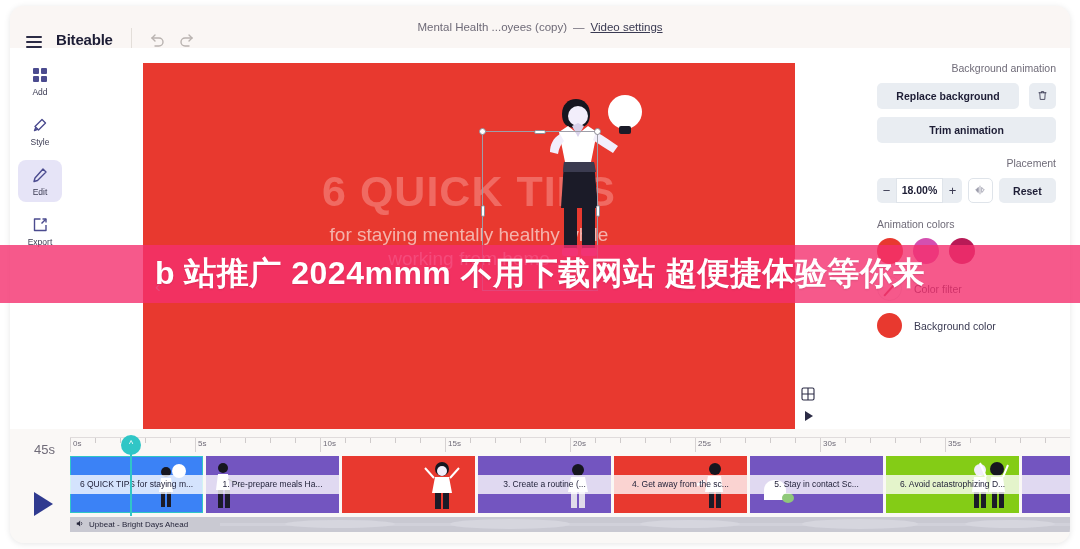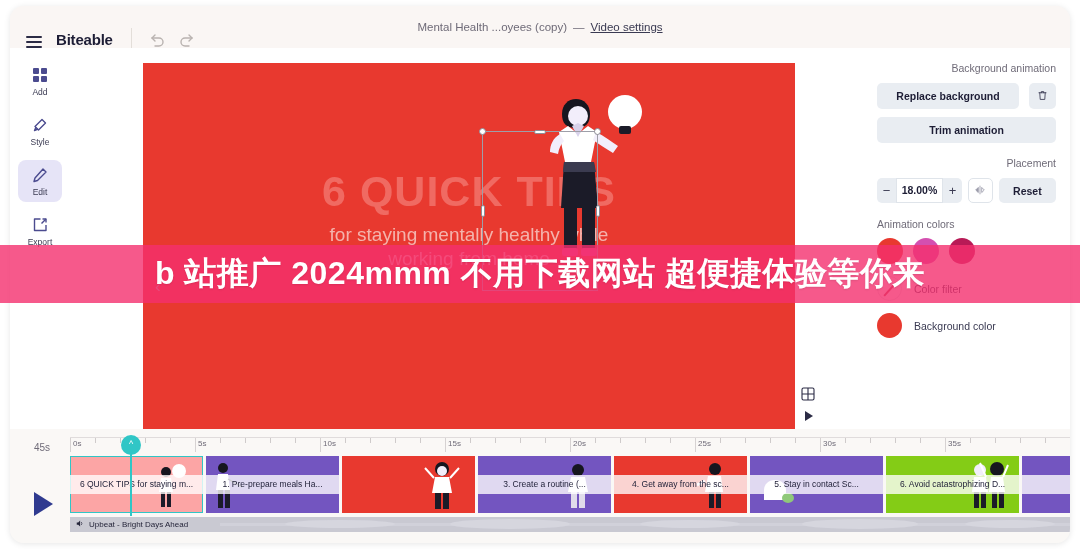--- a/index.html
+++ b/index.html
@@ -217,21 +217,21 @@
   .tick {
     position: absolute; top: 0; width: 1px; height: 5px; background: #cfcbcb;
   }
   .tick-major { height: 14px; background: #d6d2d2; }
   .tick-label {
     position: absolute; top: 1px; font-size: 8px; color: #6f6b78;
     padding-left: 3px;
   }
   .total-time {
     position: absolute; left: 24px; top: 13px;
-    font-size: 10px; color: #6f6b78;
+    font-size: 13px; color: #6f6b78;
   }
   .play-btn {
     position: absolute; left: 24px; top: 63px;
     width: 0; height: 0;
     border-left: 19px solid #2f3a8f;
     border-top: 12px solid transparent;
     border-bottom: 12px solid transparent;
     cursor: pointer;
   }
   .music-note {
@@ -537,21 +537,21 @@
           <div class="tick" style="left:850px"></div>
         <div class="tick tick-major" style="left:875px"></div>
           <div class="tick-label" style="left:875px">35s</div>
         <div class="tick" style="left:900px"></div>
           <div class="tick" style="left:925px"></div>
           <div class="tick" style="left:950px"></div>
           <div class="tick" style="left:975px"></div>
       </div>
 
       <div class="scenes">
-        <div class="scene sel" style="background:#fca5a5">
+        <div class="scene sel" style="background:#3b82f6">
           <svg class="scene-fig" viewBox="0 0 42 52">
             <circle cx="30" cy="12" r="7" fill="#fff"></circle>
               <circle cx="17" cy="13" r="5" fill="#16161f"></circle>
             <path d="M12 19h10l2 14H10z" fill="#fff"></path>
               <rect x="12" y="33" width="4" height="15" fill="#1b1b28"></rect>
               <rect x="18" y="33" width="4" height="15" fill="#1b1b28"></rect>
           </svg>
           <div class="scene-label">6 QUICK TIPS for staying m...</div>
         </div>
         <div class="scene" style="background:#7355c0">

